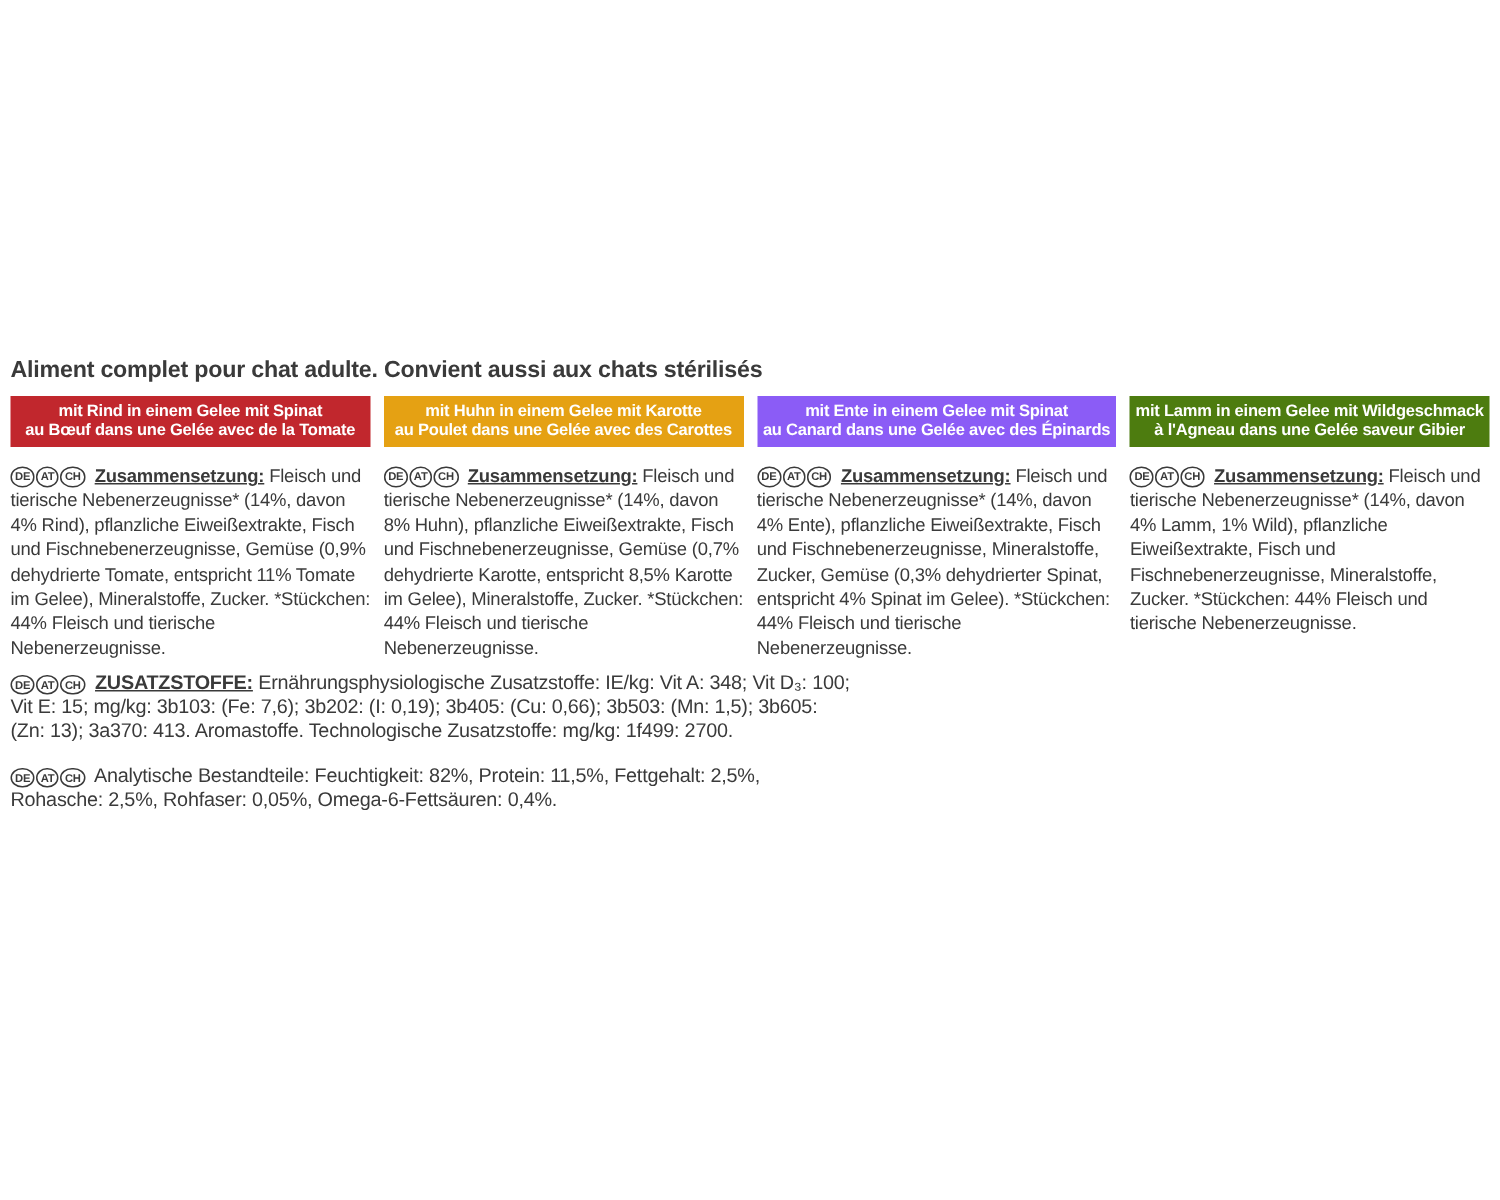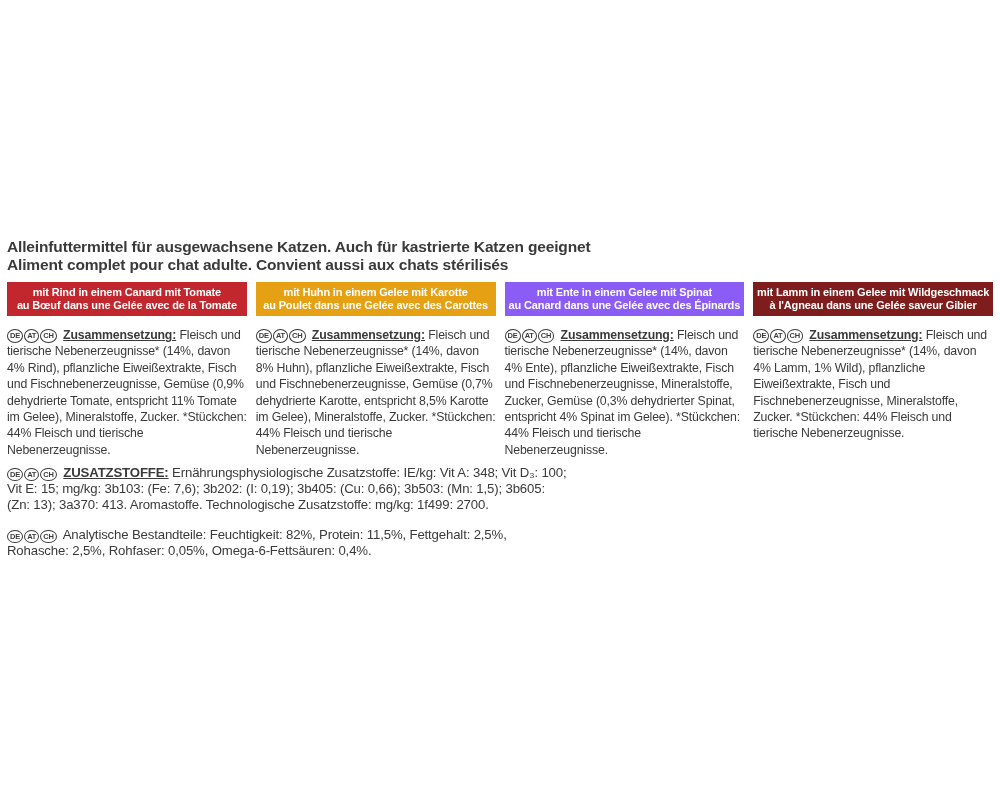--- a/index.html
+++ b/index.html
@@ -66,38 +66,37 @@
   .analysis { margin-top: 14px; }
   .section .badge { vertical-align: 0.5px; }
   b.lbl { font-weight: bold; text-decoration: underline; }
 </style>
 </head>
 <body>
 
 <div class="content" style="color: rgb(58, 58, 58);">
 
   <div class="heading">
-    <div>Alleinfuttermittel für ausgewachsene Katzen. Auch für kastrierte Katzen geeignet</div>
     <div>Aliment complet pour chat adulte. Convient aussi aux chats stérilisés</div>
   </div>
 
   <div class="row banners">
     <div class="banner" style="background-color: rgb(193, 39, 45);">
-      <div>mit Rind in einem Canard mit Tomate</div>
+      <div>mit Rind in einem Gelee mit Spinat</div>
       <div>au Bœuf dans une Gelée avec de la Tomate</div>
     </div>
     <div class="banner" style="background-color: rgb(229, 161, 19);">
       <div>mit Huhn in einem Gelee mit Karotte</div>
       <div>au Poulet dans une Gelée avec des Carottes</div>
     </div>
     <div class="banner" style="background-color: #8b5cf6;">
       <div>mit Ente in einem Gelee mit Spinat</div>
       <div>au Canard dans une Gelée avec des Épinards</div>
     </div>
-    <div class="banner" style="background-color: #7f1d1d;">
+    <div class="banner" style="background-color: #4d7c0f;">
       <div>mit Lamm in einem Gelee mit Wildgeschmack</div>
       <div>à l'Agneau dans une Gelée saveur Gibier</div>
     </div>
   </div>
 
   <div class="row columns">
     <p class="comp">
       <span class="badges"><span class="badge">DE</span><span class="badge">AT</span><span class="badge">CH</span></span>
       <b class="lbl">Zusammensetzung:</b>
       <span>Fleisch und tierische Nebenerzeugnisse* (14%, davon 4% Rind), pflanzliche Eiweißextrakte, Fisch und Fischnebenerzeugnisse, Gemüse (0,9% dehydrierte Tomate, entspricht 11% Tomate im Gelee), Mineralstoffe, Zucker. *Stückchen: 44% Fleisch und tierische Nebenerzeugnisse.</span>

